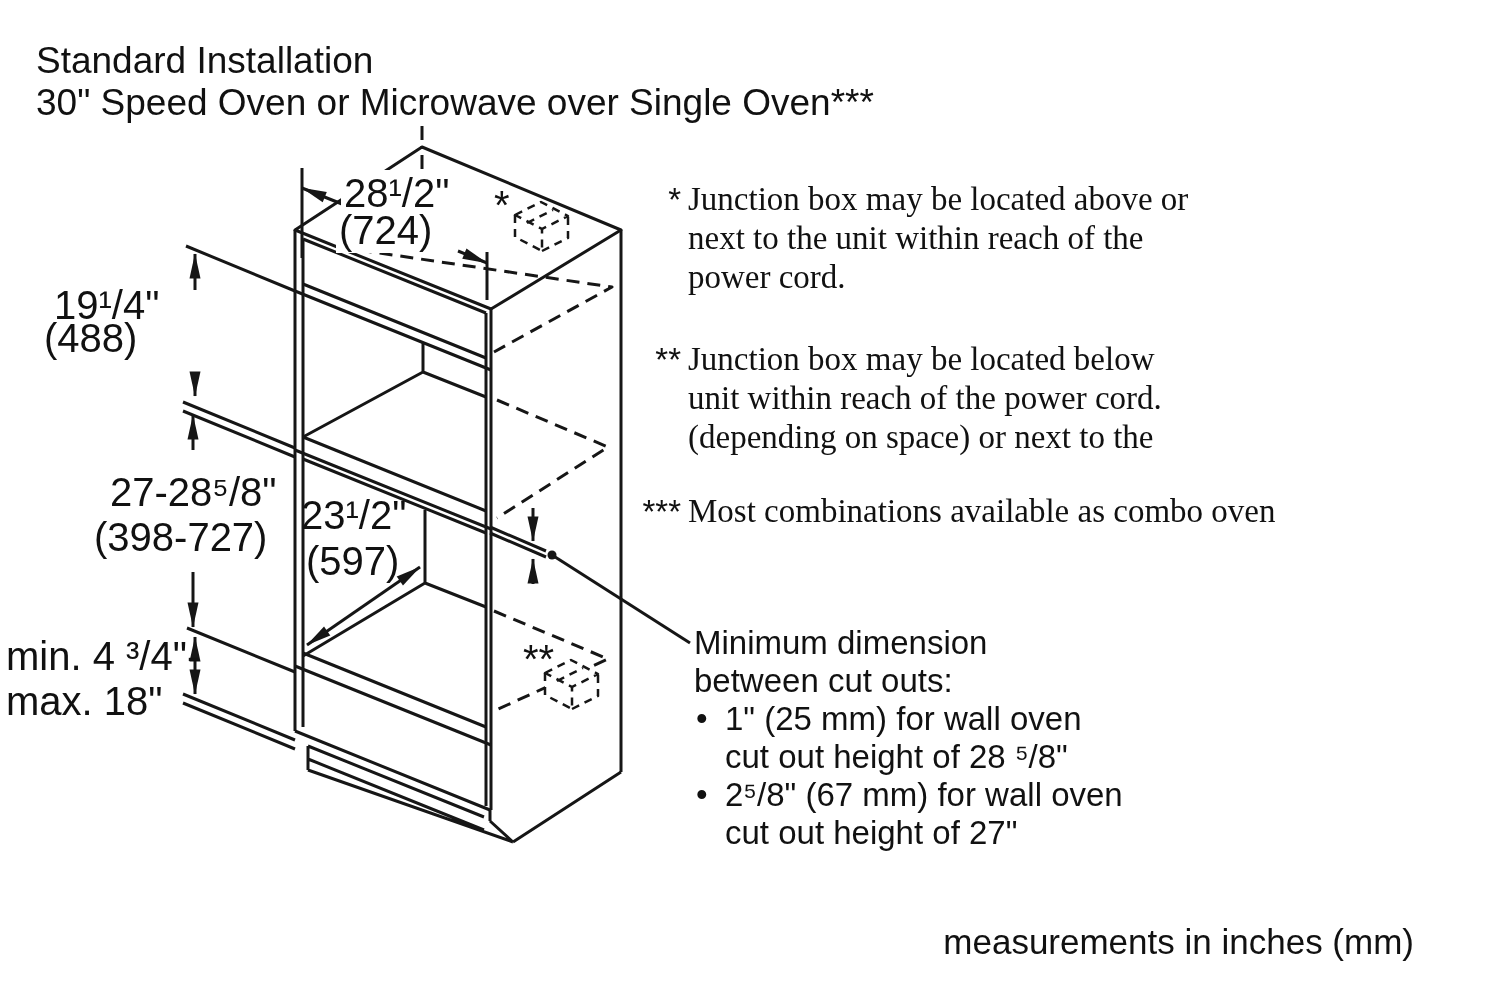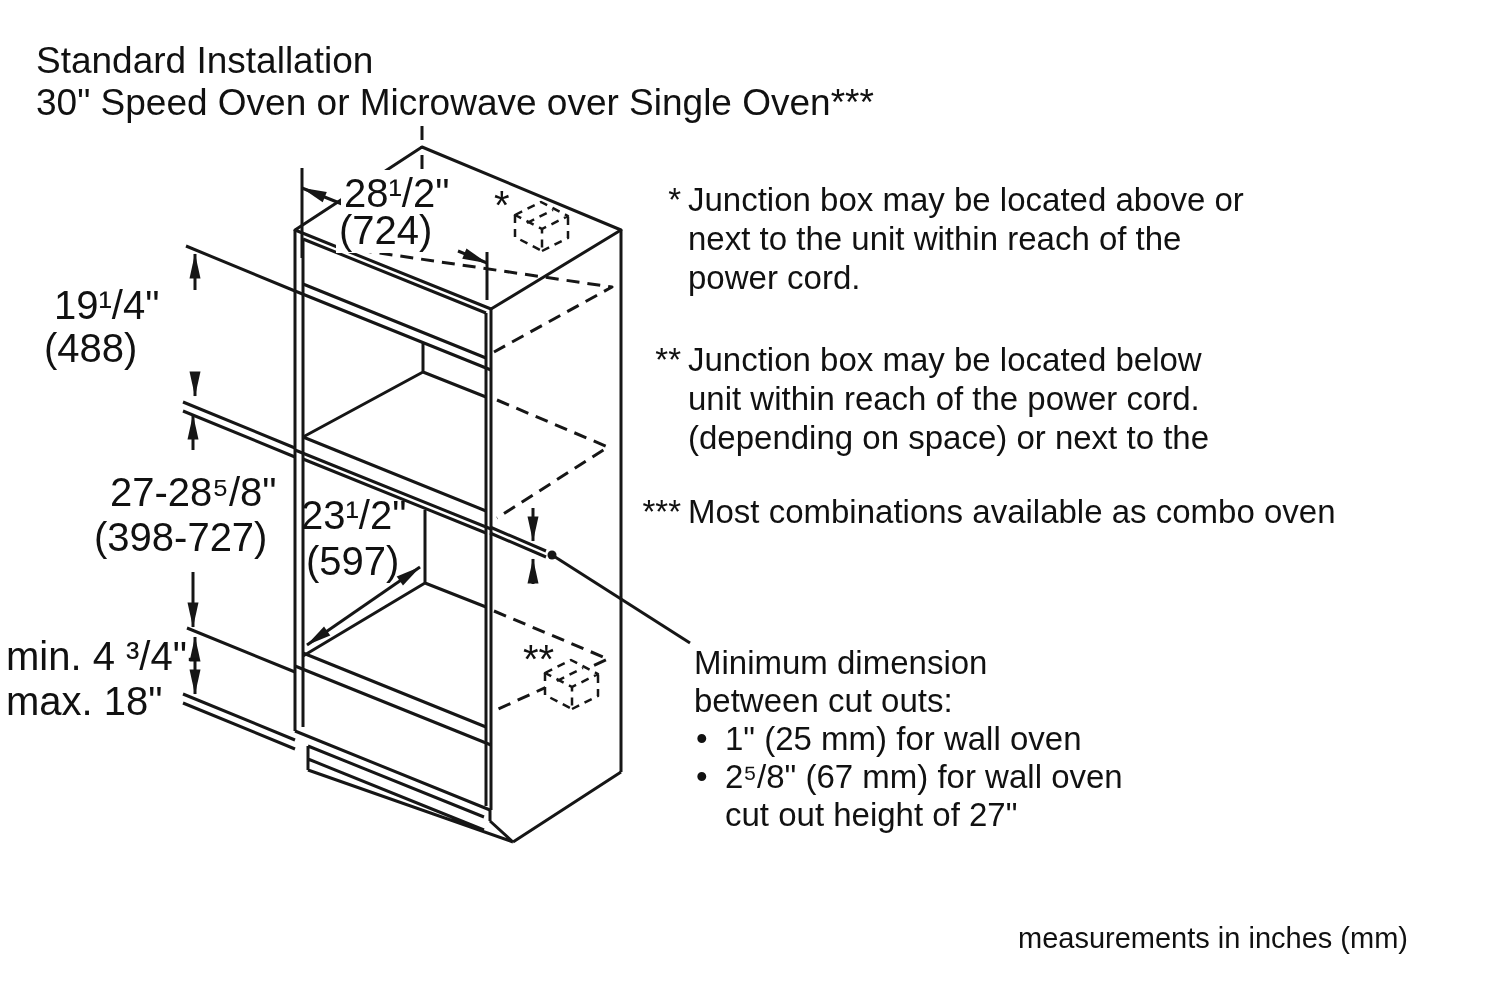--- a/index.html
+++ b/index.html
@@ -8,25 +8,25 @@
     font-family:"Liberation Sans","DejaVu Sans",sans-serif;color:#111;
   }
   .title{position:absolute;left:36px;top:40px;font-size:37px;line-height:42px;white-space:nowrap;}
   svg.diagram{position:absolute;left:0;top:0;}
   .dim{position:absolute;font-size:40px;line-height:46px;white-space:nowrap;color:#111;}
   .dim.mask{background:#fff;padding:0 3px;}
   .base-dim{position:absolute;left:6px;top:634px;font-size:40px;line-height:45px;white-space:nowrap;}
   .jbox-marker{position:absolute;font-size:40px;}
   .note{position:absolute;display:flex;font-size:33px;line-height:39px;}
   .note .marker{flex:0 0 58px;text-align:right;padding-right:7px;box-sizing:border-box;}
-  .note .body{white-space:nowrap;}
-  .mindim{position:absolute;left:694px;top:624px;font-size:33px;line-height:38px;white-space:nowrap;margin-top:20px;}
+  .note .body{white-space:nowrap;font-family:Liberation Serif, serif;}
+  .mindim{position:absolute;left:694px;top:624px;font-size:33px;line-height:38px;white-space:nowrap;}
   .mindim .b{position:relative;padding-left:31px;}
   .mindim .dot{position:absolute;left:2px;top:0;}
-  .footer{position:absolute;right:16px;top:922px;font-size:29px;white-space:nowrap;}
+  .footer{position:absolute;right:10px;top:922px;font-size:35px;white-space:nowrap;}
 </style>
 </head>
 <body>
 
 <div class="page">
 
   <div class="title">
     <div>Standard Installation</div>
     <div>30" Speed Oven or Microwave over Single Oven***</div>
   </div>
@@ -99,21 +99,21 @@
         <path d="M533,508 L533,541" marker-end="url(#arr)"></path>
         <path d="M533,584 L533,559" marker-end="url(#arr)"></path>
       </g>
     </g>
   </svg>
 
   <div class="dim mask" style="left:341px;top:170px;">28¹/2"</div>
   <div class="dim mask" style="left:336px;top:207px;">(724)</div>
 
   <div class="dim" style="left:54px;top:282px;">19¹/4"</div>
-  <div class="dim" style="left:44px;top:325px;">(488)</div>
+  <div class="dim" style="left:44px;top:315px;">(488)</div>
 
   <div class="dim" style="left:110px;top:469px;">27-28⁵/8"</div>
   <div class="dim" style="left:94px;top:514px;">(398-727)</div>
 
   <div class="dim" style="left:301px;top:492px;">23¹/2"</div>
   <div class="dim" style="left:306px;top:538px;">(597)</div>
 
   <div class="base-dim">
     <div>min. 4 ³/4"-</div>
     <div>max. 18"</div>
@@ -148,20 +148,23 @@
   </div>
 
   <div class="mindim">
     <div>Minimum dimension</div>
     <div>between cut outs:</div>
     <div class="b">
       <span class="dot">•</span>
       <span>1" (25 mm) for wall oven</span>
     </div>
     <div class="b">
+      <span>cut out height of 28 ⁵/8"</span>
+    </div>
+    <div class="b">
       <span class="dot">•</span>
       <span>2⁵/8" (67 mm) for wall oven</span>
     </div>
     <div class="b">
       <span>cut out height of 27"</span>
     </div>
   </div>
 
   <div class="footer">measurements in inches (mm)</div>
 

